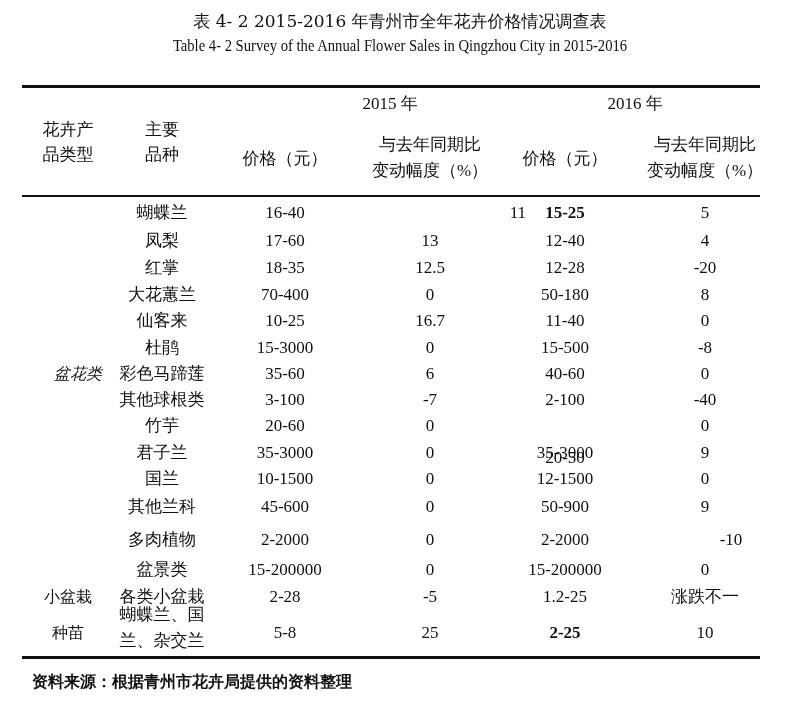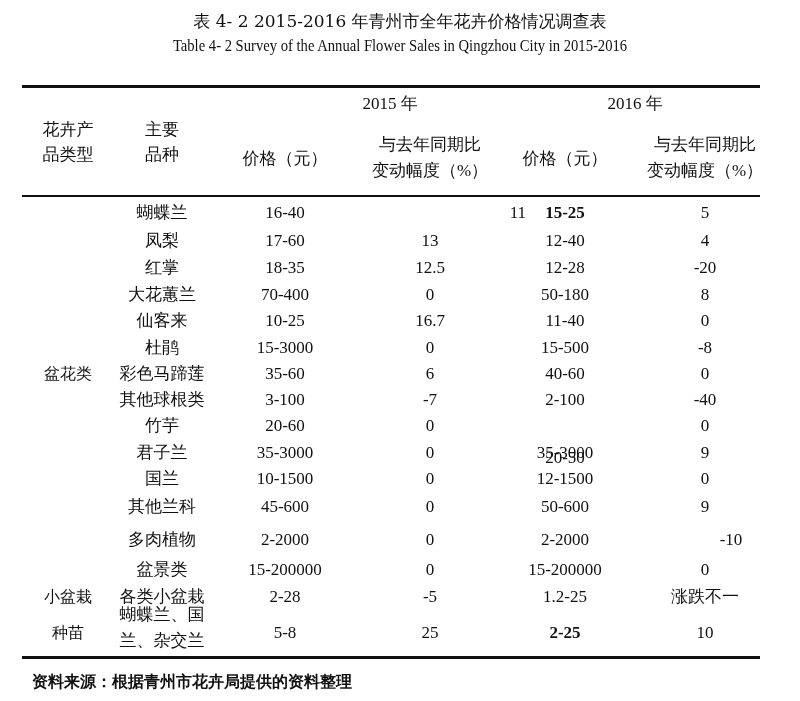--- a/index.html
+++ b/index.html
@@ -94,21 +94,21 @@
     </div>
     <div>
       <div class="cell c1 catcell" style="left: 18px; width: 100px; top: 338px;"></div>
       <div class="cell c2" style="left: 112px; width: 100px; top: 338px;">杜鹃</div>
       <div class="cell c3" style="left: 225px; width: 120px; top: 338px;">15-3000</div>
       <div class="cell c4" style="left: 355px; width: 150px; top: 338px;">0</div>
       <div class="cell c5" style="left: 505px; width: 120px; top: 338px;">15-500</div>
       <div class="cell c6" style="left: 630px; width: 150px; top: 338px;">-8</div>
     </div>
     <div>
-      <div class="cell c1 catcell" style="left: 18px; width: 100px; top: 364px;">盆花类</div>
+      <div class="cell c1 catcell" style="left: 28px; width: 100px; top: 364px; font-style: italic;">盆花类</div>
       <div class="cell c2" style="left: 112px; width: 100px; top: 364px;">彩色马蹄莲</div>
       <div class="cell c3" style="left: 225px; width: 120px; top: 364px;">35-60</div>
       <div class="cell c4" style="left: 355px; width: 150px; top: 364px;">6</div>
       <div class="cell c5" style="left: 505px; width: 120px; top: 364px;">40-60</div>
       <div class="cell c6" style="left: 630px; width: 150px; top: 364px;">0</div>
     </div>
     <div>
       <div class="cell c1 catcell" style="left: 18px; width: 100px; top: 390px;"></div>
       <div class="cell c2" style="left: 112px; width: 100px; top: 390px;">其他球根类</div>
       <div class="cell c3" style="left: 225px; width: 120px; top: 390px;">3-100</div>
@@ -138,21 +138,21 @@
       <div class="cell c3" style="left: 225px; width: 120px; top: 469px;">10-1500</div>
       <div class="cell c4" style="left: 355px; width: 150px; top: 469px;">0</div>
       <div class="cell c5" style="left: 505px; width: 120px; top: 469px;">12-1500</div>
       <div class="cell c6" style="left: 630px; width: 150px; top: 469px;">0</div>
     </div>
     <div>
       <div class="cell c1 catcell" style="left: 18px; width: 100px; top: 497px;"></div>
       <div class="cell c2" style="left: 112px; width: 100px; top: 497px;">其他兰科</div>
       <div class="cell c3" style="left: 225px; width: 120px; top: 497px;">45-600</div>
       <div class="cell c4" style="left: 355px; width: 150px; top: 497px;">0</div>
-      <div class="cell c5" style="left: 505px; width: 120px; top: 497px;">50-600</div>
+      <div class="cell c5" style="left: 505px; width: 120px; top: 497px;">50-900</div>
       <div class="cell c6" style="left: 630px; width: 150px; top: 497px;">9</div>
     </div>
     <div>
       <div class="cell c1 catcell" style="left: 18px; width: 100px; top: 530px;"></div>
       <div class="cell c2" style="left: 112px; width: 100px; top: 530px;">多肉植物</div>
       <div class="cell c3" style="left: 225px; width: 120px; top: 530px;">2-2000</div>
       <div class="cell c4" style="left: 355px; width: 150px; top: 530px;">0</div>
       <div class="cell c5" style="left: 505px; width: 120px; top: 530px;">2-2000</div>
       <div class="cell c6" style="left: 656px; width: 150px; top: 530px;">-10</div>
     </div>

